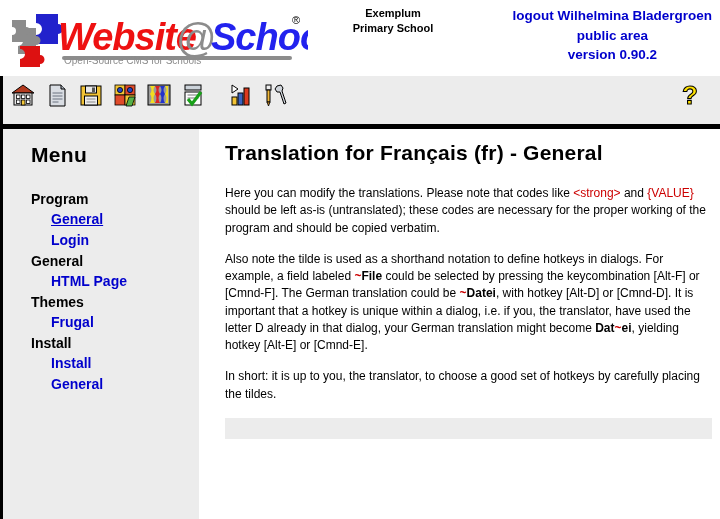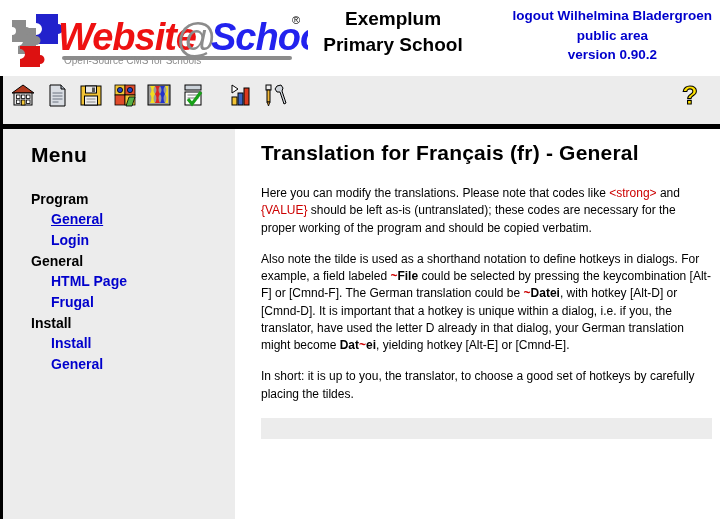--- a/index.html
+++ b/index.html
@@ -33,21 +33,21 @@
   }
   .logo-svg { display: block; }
 
   .school-name {
     position: absolute;
     left: 318px;
     top: 6px;
     width: 150px;
     text-align: center;
     font-family: "Liberation Sans", sans-serif;
-    font-size: 19px;
+    font-size: 11px;
     font-weight: bold;
     color: #000000;
     line-height: 1.35;
     letter-spacing: 0px;
   }
   .school-name div { white-space: nowrap; }
 
   .user-block {
     position: absolute;
     right: 8px;
@@ -106,21 +106,21 @@
   
   .page-body {
     position: relative;
     display: flex;
     height: 390px;
     background: #ffffff;
     border-left: 3px solid #000000;
     box-sizing: border-box;
   }
   .sidebar {
-    width: 232px;
+    width: 196px;
     background: #ececec;
     box-sizing: border-box;
     padding: 14px 0 0 28px;
     flex: 0 0 auto;
   }
   .menu-title {
     font-size: 21px;
     font-weight: bold;
     color: #000000;
     margin: 0 0 24px 0;
@@ -331,20 +331,21 @@
   <div class="sidebar">
     <div class="menu-title">Menu</div>
 
     <div class="menu-group">Program</div>
     <a class="menu-link active">General</a>
     <a class="menu-link">Login</a>
 
     <div class="menu-group">General</div>
     <a class="menu-link">HTML Page</a>
 
+    <div class="menu-group">Themes</div>
     <a class="menu-link">Frugal</a>
 
     <div class="menu-group">Install</div>
     <a class="menu-link">Install</a>
     <a class="menu-link">General</a>
   </div>
 
   <div class="content">
     <h1>Translation for Français (fr) - General</h1>
 

